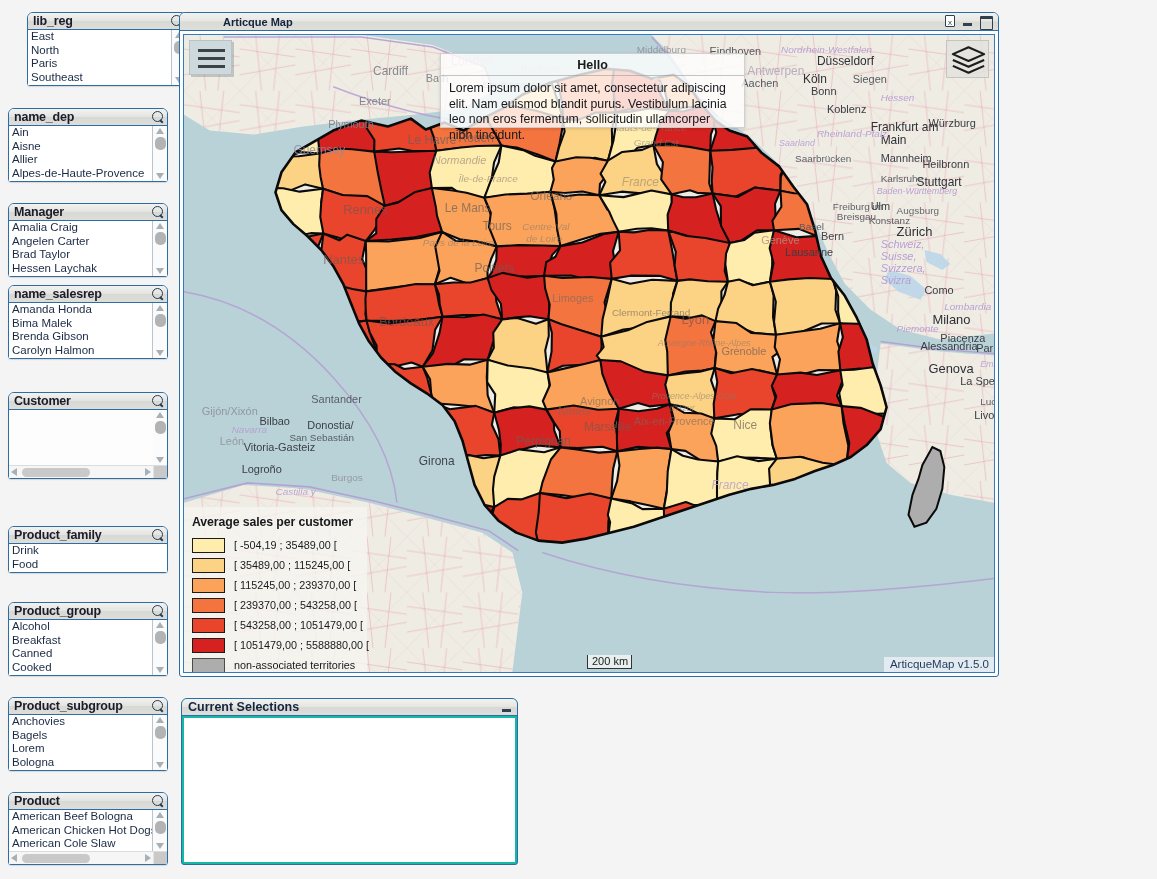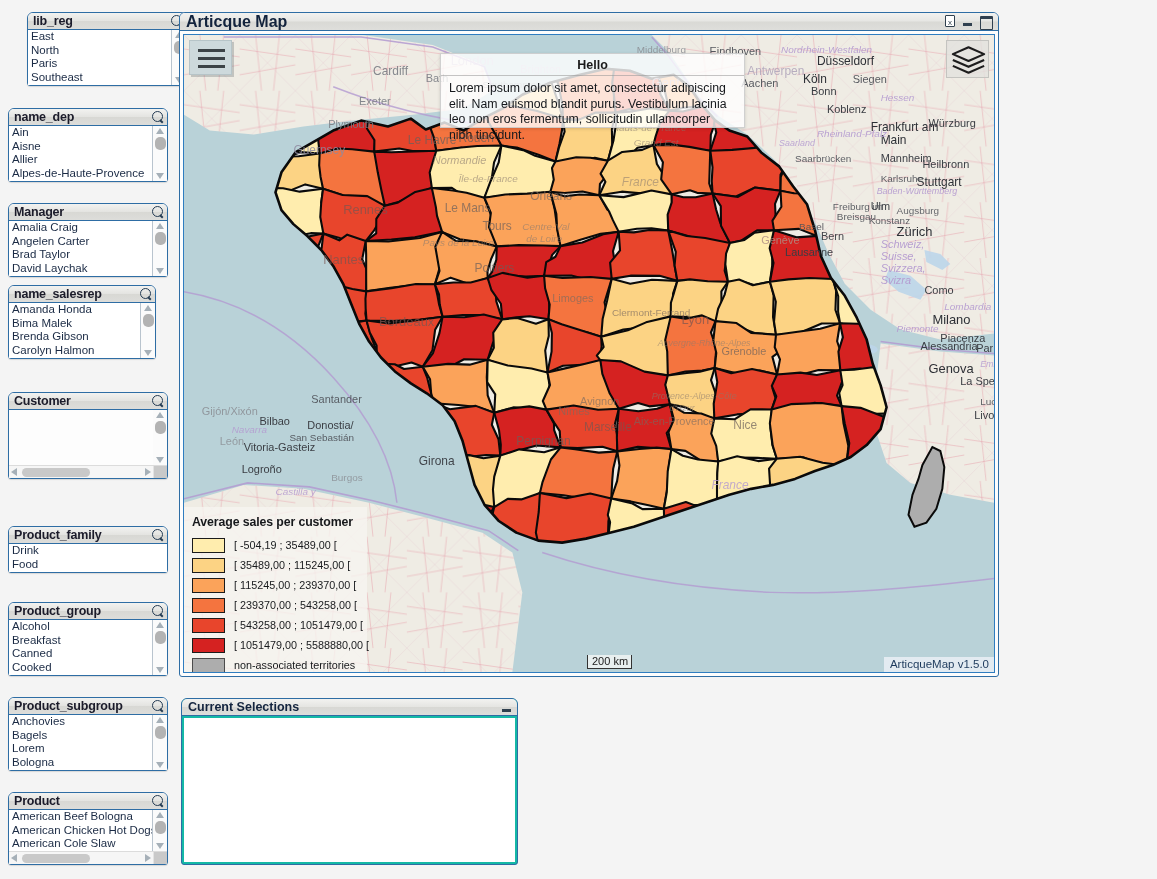--- a/index.html
+++ b/index.html
@@ -117,22 +117,23 @@
     border-radius: 6px 6px 3px 3px;
   }
   #mapTitle {
     height: 18px;
     background: linear-gradient(to bottom,#f2f2f0 0%, #e6e6e3 48%, #d9d9d5 52%, #dededb 100%);
     border-bottom: 1px solid #2e6da4;
     border-radius: 5px 5px 0 0;
     display: flex; align-items: center; padding: 0 3px 0 6px;
   }
   #mapTitleText {
-    font-size: 16px; font-weight: bold; color: #12233d; flex: 1;
+    font-size: 11px; font-weight: bold; color: #12233d; flex: 1;
     line-height: 16px;
+    margin-left: 37px;
   }
   .wbtns { display: flex; gap: 5px; align-items: center; padding-right: 3px; }
   .wbtn { width: 13px; height: 13px; position: relative; cursor: pointer; }
   .ic-copy::before {
     content:""; position:absolute; left:2px; top:0px; width:8px; height:10px;
     border:1.3px solid #30404f; border-radius:1px;
     background:#fff;
   }
   .ic-copy::after {
     content:"x"; position:absolute; left:5px; top:4px; font-size:8px;
@@ -297,34 +298,34 @@
       <div class="lb" style="left: 8px; top: 203px; width: 160px; height: 74px;">
         <div class="lb-title">
           <div class="lb-title-text">Manager</div>
           <div class="search-ico"></div>
         </div>
         <div class="lb-body" style="position: absolute; inset: 17px 0px 0px;">
           <div class="lb-list">
             <div class="lb-item">Amalia Craig</div>
             <div class="lb-item">Angelen Carter</div>
             <div class="lb-item">Brad Taylor</div>
-            <div class="lb-item">David Laychak</div>
+            <div class="lb-item">Hessen Laychak</div>
           </div>
           <div class="vsb">
             <div class="sb-arrow sb-up">
               <i></i>
             </div>
             <div class="vsb-thumb"></div>
             <div class="sb-arrow sb-dn">
               <i></i>
             </div>
           </div>
         </div>
       </div>
-      <div class="lb" style="left: 8px; top: 285px; width: 148px; height: 74px;">
+      <div class="lb" style="left: 8px; top: 285px; width: 160px; height: 74px;">
         <div class="lb-title">
           <div class="lb-title-text">name_salesrep</div>
           <div class="search-ico"></div>
         </div>
         <div class="lb-body" style="position: absolute; inset: 17px 0px 0px;">
           <div class="lb-list">
             <div class="lb-item">Amanda Honda</div>
             <div class="lb-item">Bima Malek</div>
             <div class="lb-item">Brenda Gibson</div>
             <div class="lb-item">Carolyn Halmon</div>

